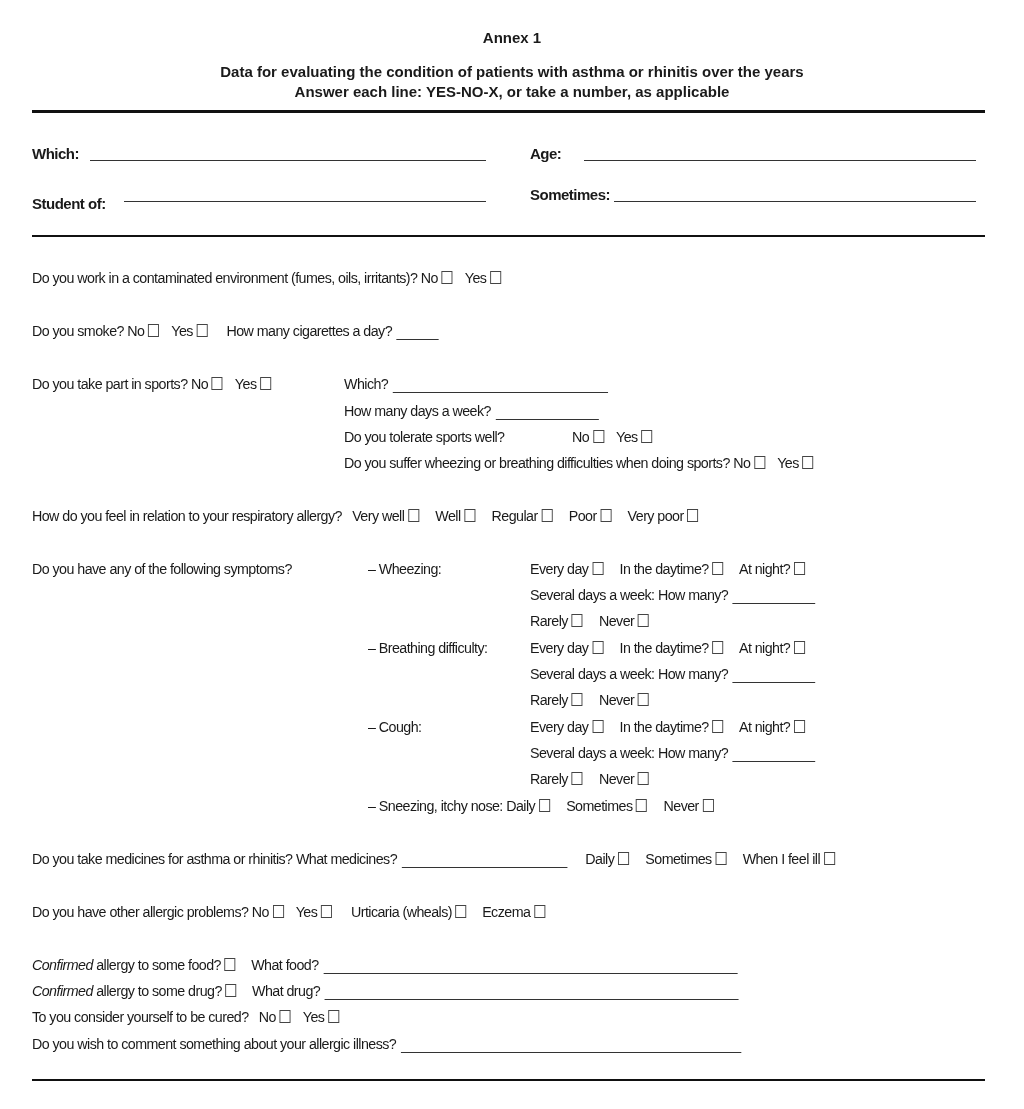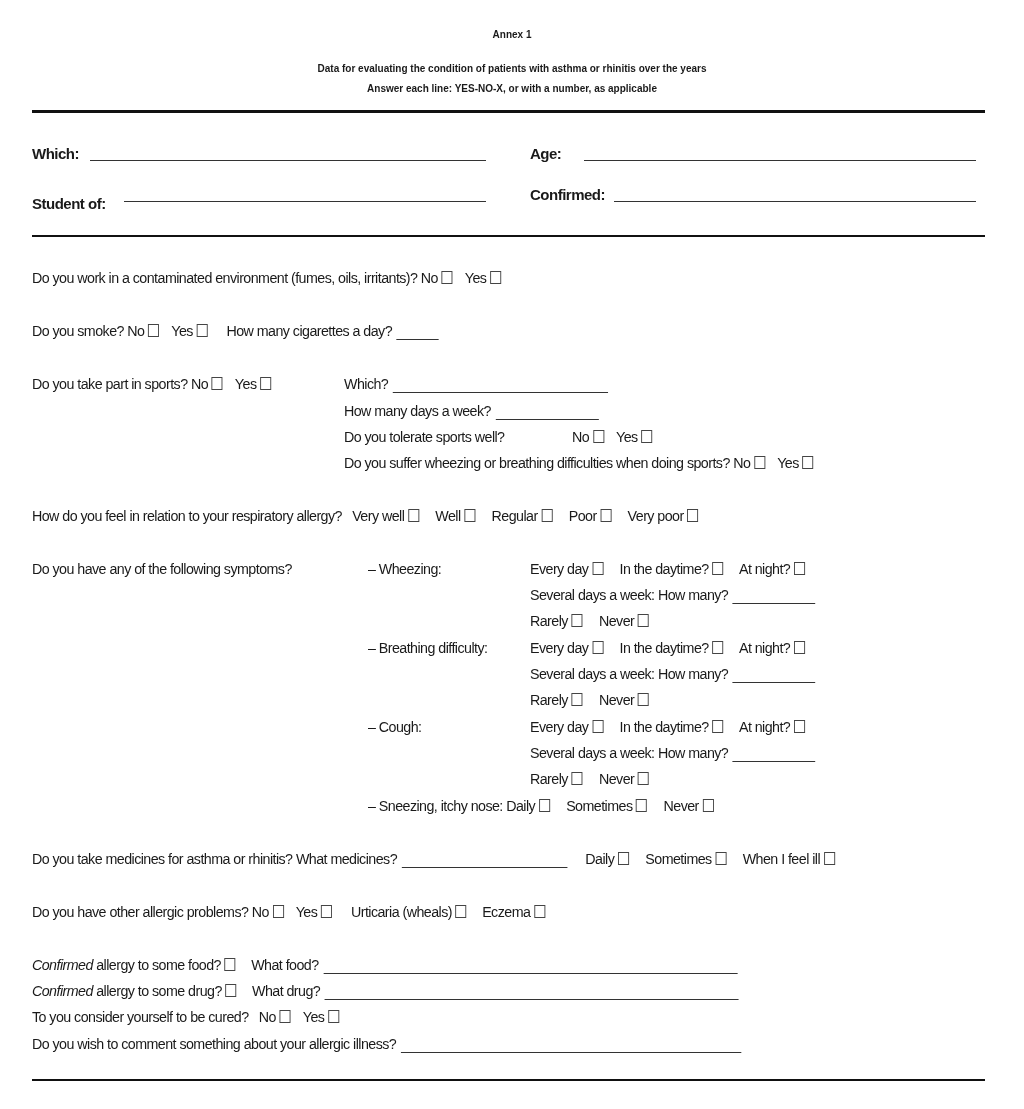--- a/index.html
+++ b/index.html
@@ -1,42 +1,42 @@
 <!DOCTYPE html>
 <html><head>
 <meta charset="utf-8">
 <style>
   html, body { margin:0; padding:0; background:#fff; }
   body { width:1024px; height:1109px; position:relative; font-family:"Liberation Sans", sans-serif; color:#1a1a1a; overflow:hidden; }
   .abs { position:absolute; white-space:nowrap; }
   .t { font-size:15.5px; letter-spacing:-0.6px; transform:scaleX(0.92); transform-origin:left center; }
-  .title { font-weight:bold; font-size:10px; text-align:center; left:0; width:1024px; }
+  .title { font-weight:bold; font-size:15px; text-align:center; left:0; width:1024px; }
   .rule { position:absolute; left:32px; width:953px; background:#111; }
   .lbl { font-weight:bold; font-size:15px; letter-spacing:-0.5px; }
   .line { position:absolute; border-bottom:1px solid #333; height:0; }
   .box { display:inline-block; width:10px; height:11px; border:1px solid #444; vertical-align:-1px; margin:0 2px 0 4px; background:#fff; }
   .opt { margin-right:12px; }
   .blank { display:inline-block; border-bottom:1px solid #333; height:14px; vertical-align:bottom; margin-left:5px; }
   i { font-style:italic; }
 </style>
 </head>
 <body>
 
 <div class="abs title" style="top:29px;">Annex 1</div>
 <div class="abs title" style="top:63px;">Data for evaluating the condition of patients with asthma or rhinitis over the years</div>
-<div class="abs title" style="top:83px;">Answer each line: YES-NO-X, or with a number, as applicable</div>
+<div class="abs title" style="top:83px;">Answer each line: YES-NO-X, or take a number, as applicable</div>
 <div class="rule" style="top:110px;height:3px;"></div>
 
 <div class="abs lbl" style="left:32px;top:145px;">Which:</div>
 <div class="line" style="left:90px;width:396px;top:160px;"></div>
 <div class="abs lbl" style="left:530px;top:145px;">Age:</div>
 <div class="line" style="left:584px;width:392px;top:160px;"></div>
 <div class="abs lbl" style="left:32px;top:195px;">Student of:</div>
 <div class="line" style="left:124px;width:362px;top:201px;"></div>
-<div class="abs lbl" style="left:530px;top:186px;">Confirmed:</div>
+<div class="abs lbl" style="left:530px;top:186px;">Sometimes:</div>
 <div class="line" style="left:614px;width:362px;top:201px;"></div>
 <div class="rule" style="top:235px;height:2px;"></div>
 
 <div class="abs t" style="left:32px;top:269px;">
   <span>Do you work in a contaminated environment (fumes, oils, irritants)?</span>
   <span>No</span><span class="box"></span>
   &nbsp;&nbsp;<span>Yes</span><span class="box"></span>
 </div>
 
 <div class="abs t" style="left:32px;top:322px;">

